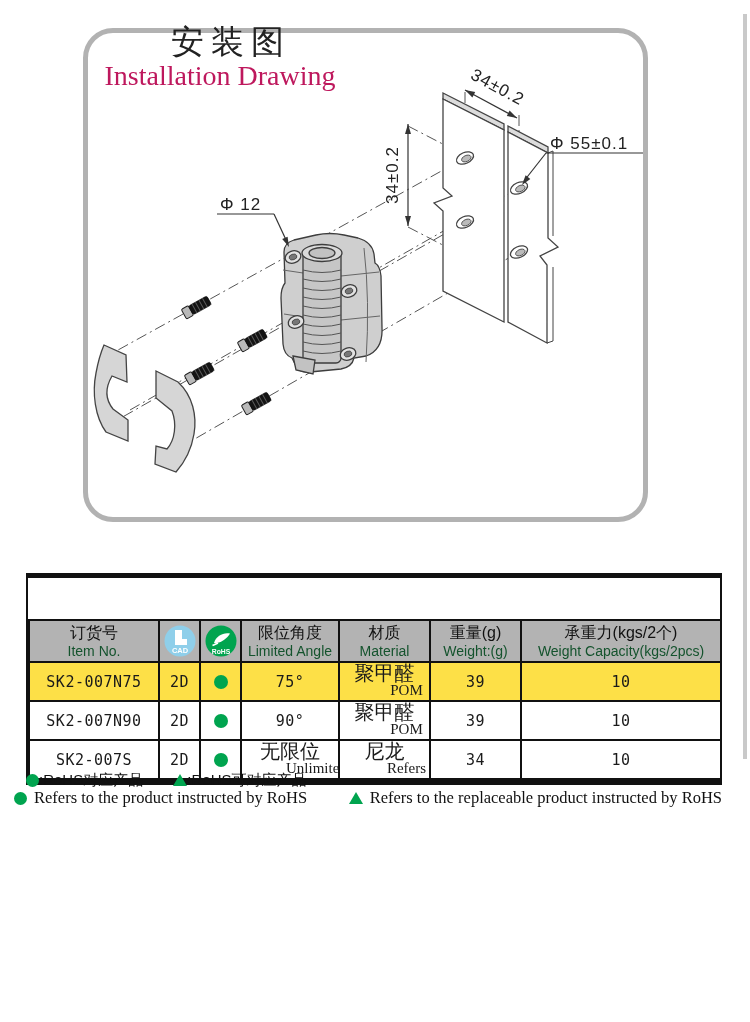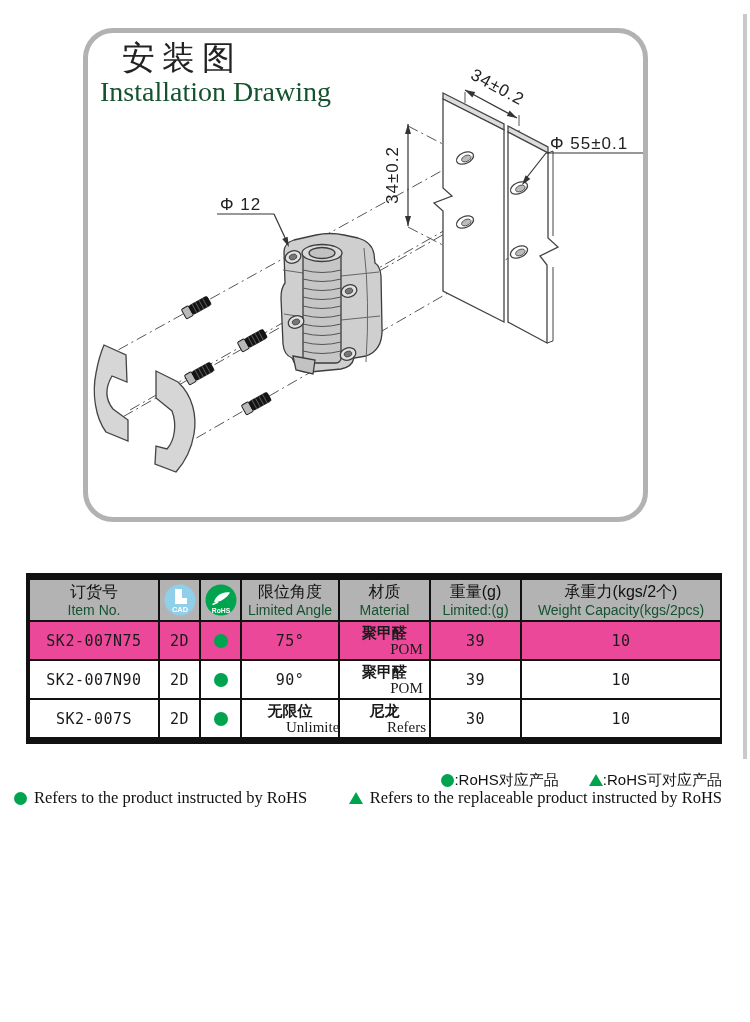--- a/index.html
+++ b/index.html
@@ -6,49 +6,49 @@
   body{
     width:750px;height:1022px;position:relative;background:#ffffff;
     font-family:"Liberation Sans",sans-serif;color:#1a1a1a;
     -webkit-font-smoothing:antialiased;
   }
   
   .drawing-box{
     position:absolute;left:83px;top:28px;width:555px;height:484px;
     border:5px solid #b2b2b2;border-radius:30px;background:#fff;
   }
-  .title-block{position:absolute;left:100px;top:40px;width:240px;text-align:left;}
+  .title-block{position:absolute;left:100px;top:24px;width:240px;text-align:center;}
   .title-zh{font-size:33px;letter-spacing:7px;color:#222;margin-left:22px;line-height:1.1;}
-  .title-en{font-family:"Liberation Serif",serif;font-size:28px;color:#14532d;line-height:1.1;margin-top:1px;}
+  .title-en{font-family:"Liberation Serif",serif;font-size:28px;color:#be185d;line-height:1.1;margin-top:1px;}
   svg.exploded{position:absolute;left:83px;top:28px;width:565px;height:494px;overflow:visible;}
   svg.exploded text.dim{font-family:"Liberation Sans",sans-serif;font-size:17px;letter-spacing:1px;fill:#222;}
   .page-edge{position:absolute;left:743px;top:14px;width:4px;height:745px;background:#c9c9c9;}
   
   .spec-wrap{
     position:absolute;left:26px;top:573px;width:696px;
     border:2px solid #111;border-top-width:5px;border-bottom-width:5px;
     box-sizing:border-box;background:#fff;
   }
-  table.spec{width:100%;border-collapse:collapse;table-layout:fixed;}
+  table.spec{width:100%;border-collapse:collapse;table-layout:fixed;margin-top:41px;}
   table.spec td,table.spec th{
     border:2px solid #111;text-align:center;vertical-align:middle;padding:0;
     font-weight:normal;overflow:hidden;
   }
   table.spec th{background:#b3b3b3;height:40px;}
   table.spec td{height:37px;}
-  tr.hl td{background:#ec4899;}
+  tr.hl td{background:#fde047;}
   .zh{font-size:16px;line-height:19px;color:#111;}
   .en{font-family:Liberation Sans, sans-serif;font-size:14px;line-height:18px;color:#14532d;}
   .cadfont{font-family:"DejaVu Sans Mono",monospace;font-size:15px;letter-spacing:0.5px;}
-  .cell-zh{font-size:15px;line-height:17px;font-weight:bold;}
+  .cell-zh{font-size:20px;line-height:17px;}
   .cell-en{font-family:"Liberation Serif",serif;font-size:15px;line-height:17px;padding-left:44px;}
   .dot{display:inline-block;width:14px;height:14px;border-radius:50%;background:#00a44f;vertical-align:middle;}
   .hdr-icon{display:inline-block;width:32px;height:32px;vertical-align:middle;}
   
-  .legend1{position:absolute;top:771px;left:26px;width:696px;text-align:right;font-size:15px;color:#111;}
+  .legend1{position:absolute;top:771px;left:26px;width:696px;text-align:left;font-size:15px;color:#111;}
   .legend1 .grp{white-space:nowrap;}
   .legend1 .grp+.grp{margin-left:26px;}
   .gdot{display:inline-block;width:13px;height:13px;border-radius:50%;background:#00a44f;vertical-align:-2px;}
   .gtri{display:inline-block;width:0;height:0;border-left:7px solid transparent;border-right:7px solid transparent;border-bottom:12px solid #00a44f;vertical-align:-1px;}
   .legend2{
     position:absolute;top:788px;left:14px;width:708px;display:flex;justify-content:space-between;
     font-family:"Liberation Serif",serif;font-size:16.5px;color:#111;
   }
   .legend2 .grp{white-space:nowrap;display:flex;align-items:center;gap:7px;}
 </style>
@@ -212,21 +212,21 @@
     <th>
       <div class="zh">限位角度</div>
       <div class="en">Limited Angle</div>
     </th>
     <th>
       <div class="zh">材质</div>
       <div class="en">Material</div>
     </th>
     <th>
       <div class="zh">重量(g)</div>
-      <div class="en">Limited:(g)</div>
+      <div class="en">Weight:(g)</div>
     </th>
     <th>
       <div class="zh">承重力(kgs/2个)</div>
       <div class="en">Weight Capacity(kgs/2pcs)</div>
     </th>
   </tr>
 
   <tr class="hl">
     <td class="cadfont">SK2-007N75</td>
     <td class="cadfont">2D</td>
@@ -265,21 +265,21 @@
     <td class="cadfont">2D</td>
     <td><span class="dot"></span></td>
     <td>
       <div class="cell-zh">无限位</div>
       <div class="cell-en">Unlimited</div>
     </td>
     <td>
       <div class="cell-zh">尼龙</div>
       <div class="cell-en">Refers</div>
     </td>
-    <td class="cadfont">30</td>
+    <td class="cadfont">34</td>
     <td class="cadfont">10</td>
   </tr>
 </tbody>
     </table>
 </div>
 
 <div class="legend1">
   <span class="grp">
     <span class="gdot"></span><span>:RoHS对应产品</span>
   </span>

